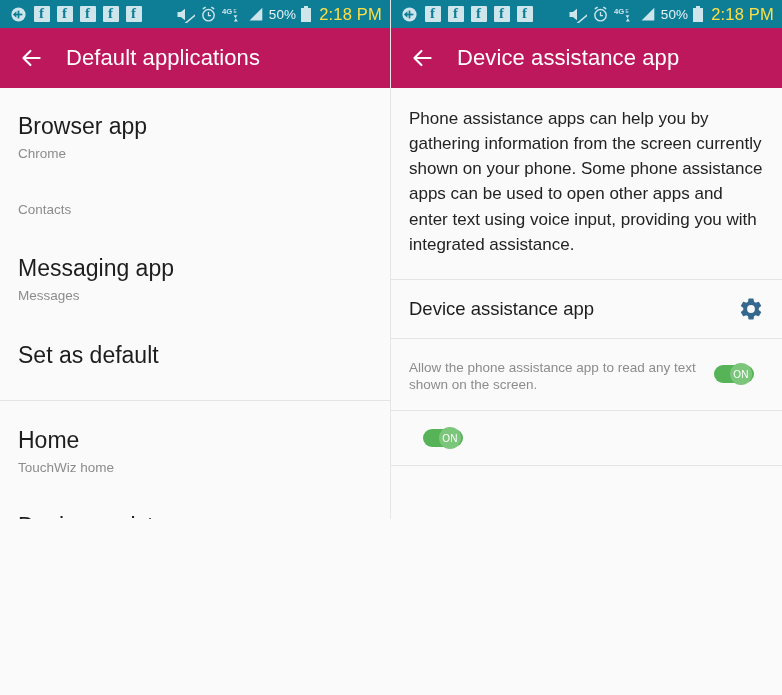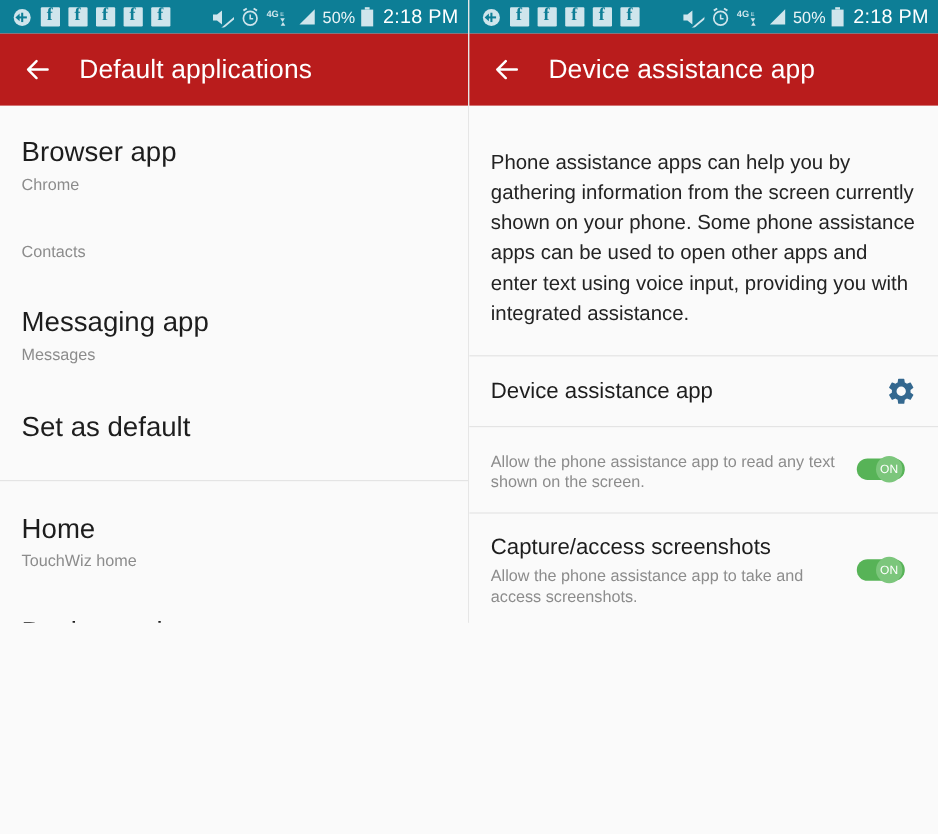--- a/index.html
+++ b/index.html
@@ -76,21 +76,21 @@
     line-height: 18px;
   }
 
   .batt-pct {
     font-size: 13.5px;
     letter-spacing: 0.1px;
     color: #eaf4f7;
   }
   .clock {
     font-size: 16.5px;
-    color: #ffffff;
+    color: #fde047;
     letter-spacing: 0.2px;
     margin-left: 3px;
   }
 
   .batt {
     width: 10px;
     height: 16px;
     border: 0;
     position: relative;
     background: transparent;
@@ -107,21 +107,21 @@
     position: absolute;
     left: 0; top: 2px;
     width: 10px; height: 14px;
     background: #cfe5ec;
     box-sizing: border-box;
   }
 
   
   .appbar {
     height: 60px;
-    background: #b91c1c;
+    background: #be185d;
     display: flex;
     align-items: center;
     padding-left: 18px;
     box-sizing: border-box;
   }
   .back-arrow {
     width: 26px;
     height: 26px;
     flex: 0 0 auto;
     margin-right: 22px;
@@ -167,21 +167,21 @@
 
   .divider {
     height: 1px;
     background: #e4e4e4;
     width: 100%;
   }
   .left .row-title { font-size: 23px; }
 
   
   .desc {
-    padding: 35px 18px 22px 18px;
+    padding: 18px 18px 22px 18px;
     font-size: 17px;
     line-height: 1.48;
     color: #232323;
     box-sizing: border-box;
   }
 
   .right .list-row { padding-top: 18px; padding-bottom: 18px; }
   .right .row-title { font-size: 18.5px; }
   .right .row-sub { font-size: 13.5px; max-width: 290px; }
 
@@ -419,24 +419,20 @@
               <span>ON</span>
             </div>
           </div>
         </div>
       </div>
 
       <div class="divider"></div>
 
       <div class="list-row" style="padding-top:16px;padding-bottom:16px;">
         <div class="row-inner">
-          <div class="row-text">
-            <div class="row-title">Capture/access screenshots</div>
-            <div class="row-sub">Allow the phone assistance app to take and access screenshots.</div>
-          </div>
           <div class="toggle">
             <div class="track"></div>
             <div class="thumb">
               <span>ON</span>
             </div>
           </div>
         </div>
       </div>
 
       <div class="divider"></div>

